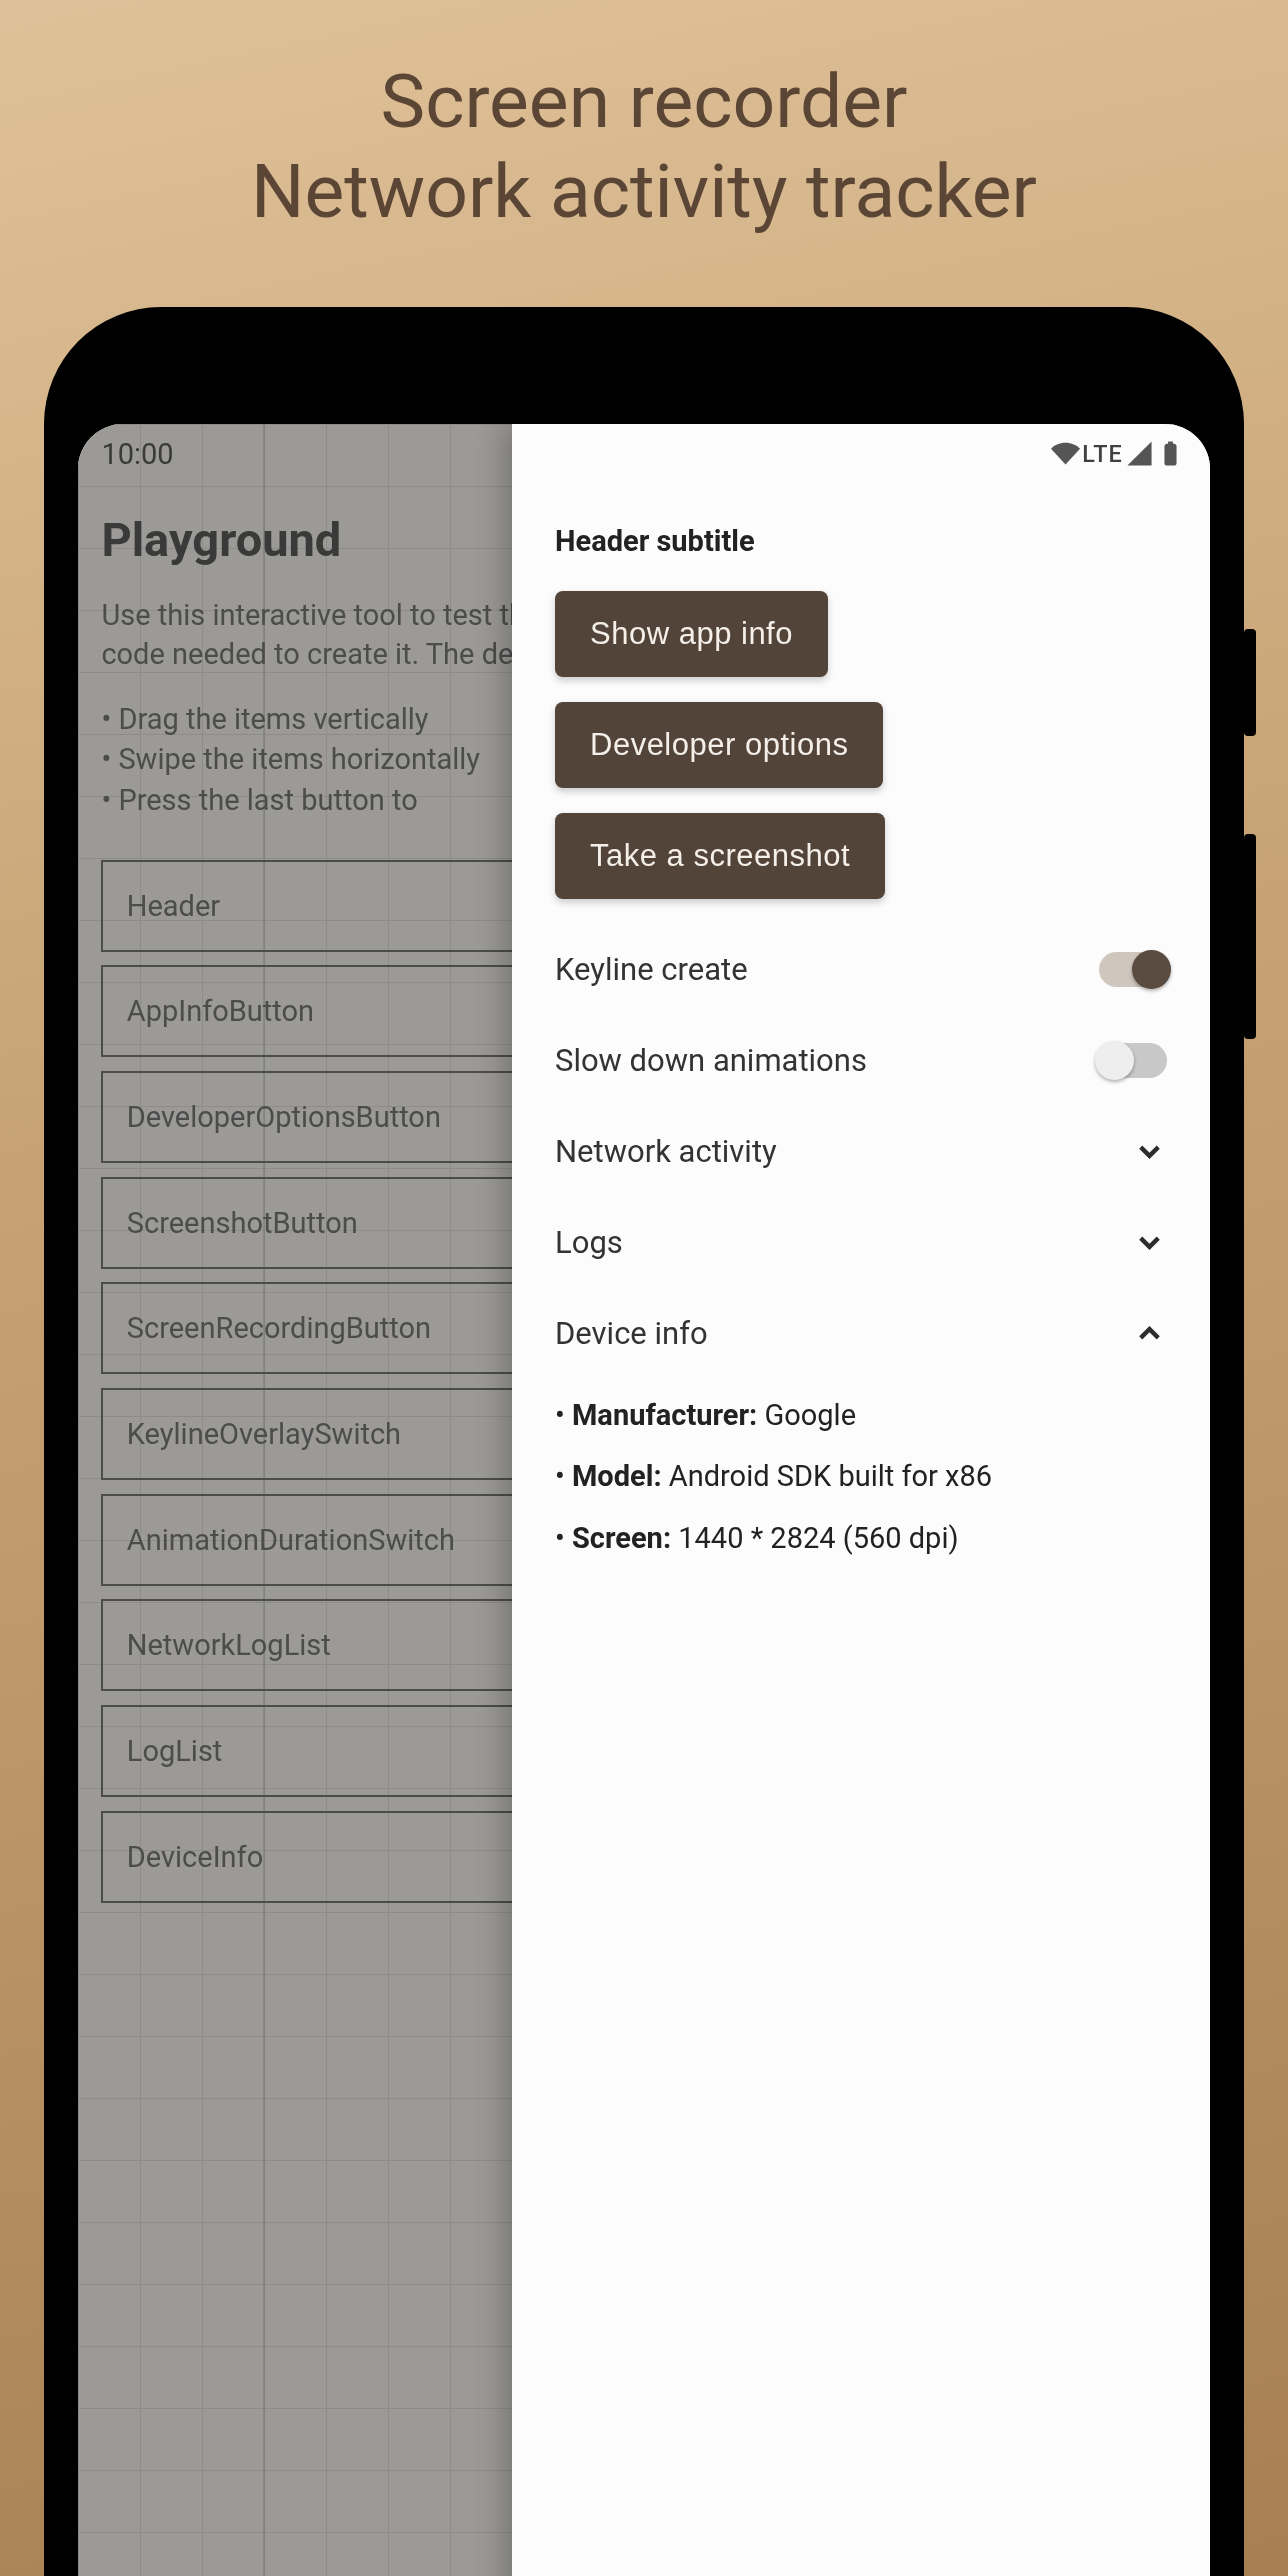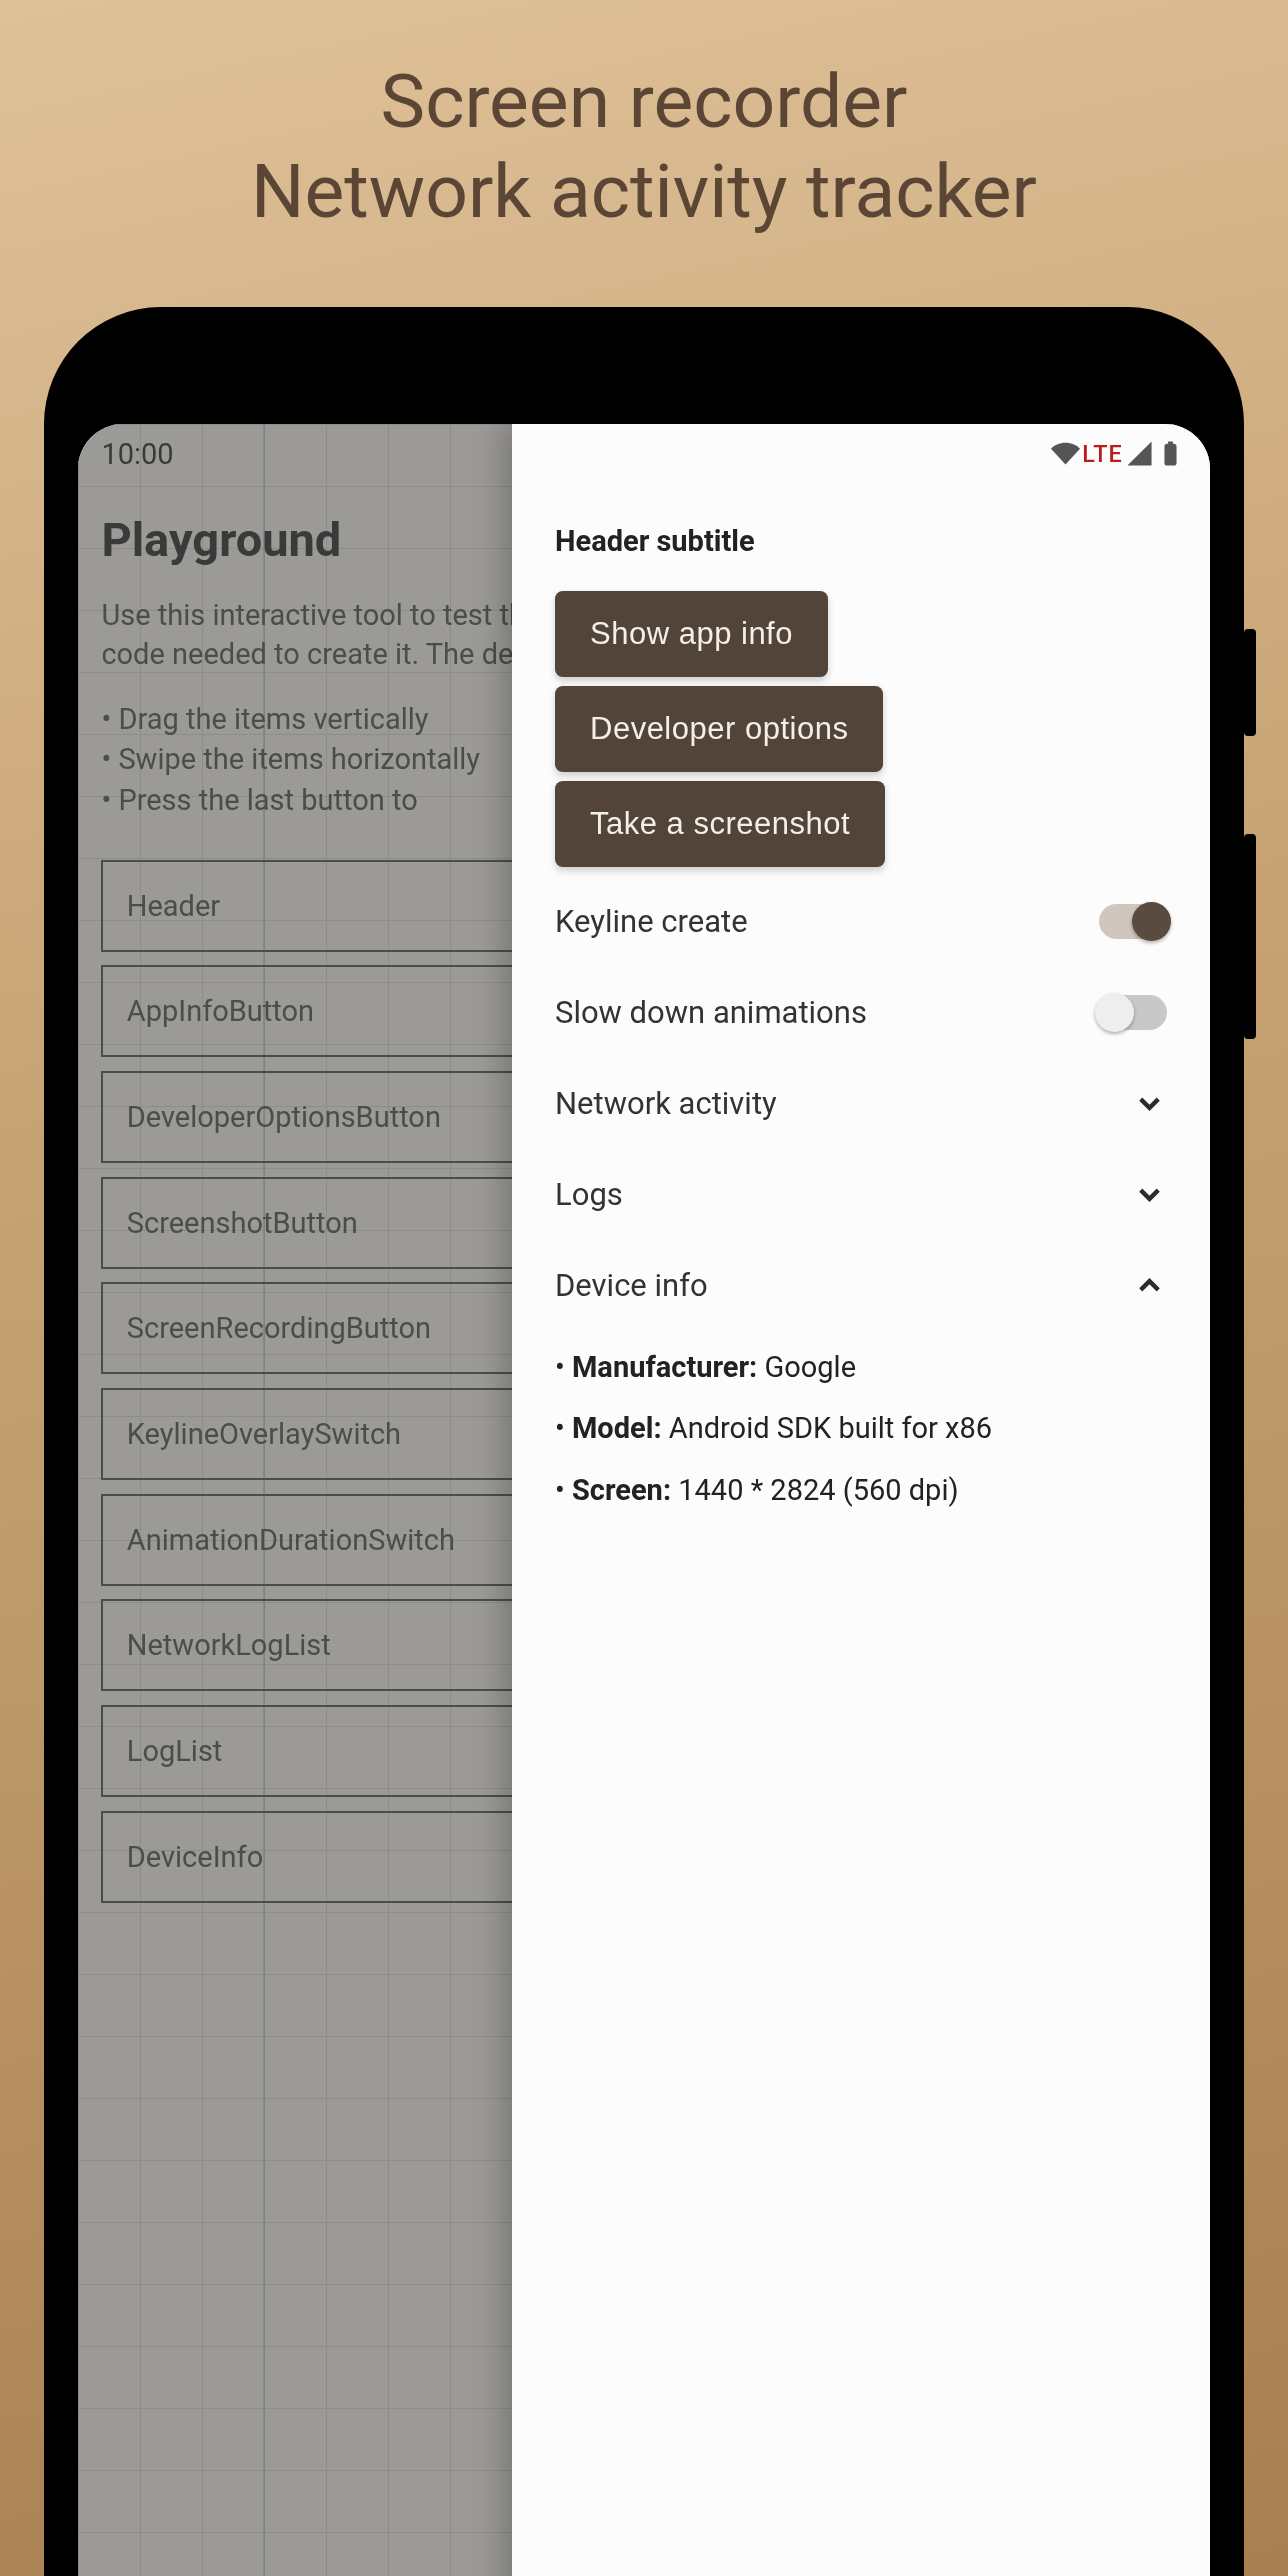--- a/index.html
+++ b/index.html
@@ -59,21 +59,21 @@
     position: absolute; top: 0; left: 0; right: 2px;
     height: 59px;
     display: flex; align-items: center;
     padding: 0 23.4px;
     font-size: 29px;
     color: #3a3a3a;
     z-index: 5;
   }
   .status-time { flex: 0 0 auto; font-weight: 400;}
   .status-spacer { flex: 1; }
-  .status-icons { display:flex; gap:2px; align-items:center; color:#b91c1c;}
+  .status-icons { display:flex; gap:2px; align-items:center; color:#404040;}
   .status-icons svg { width: 29px; height: 29px; display:block; }
   .status-lte { font-size: 23.4px; letter-spacing: 1px; font-weight: 500; }
   .bg-content {
     position: absolute; top: 68px; left: 0; right: 0;
     padding: 19.5px 23.4px;
     color: #4c4c4c;
   }
   .bg-title { font-size: 47px; font-weight: 700; margin-bottom: 29px; color:#3a3a3a;}
   .bg-para { font-size: 29px; line-height: 1.35; margin-bottom: 25px; }
   .bg-list { font-size: 29px; line-height: 1.4; margin-bottom: 39px;}
@@ -99,21 +99,21 @@
   .drawer-header-sub { font-size: 29px; font-weight: 700; color:#222; margin-top: 12px; margin-bottom: 33px;}
   .action-btn {
     display: block;
     background: #53443a;
     color: #f4efe9;
     font-size: 31px;
     font-weight: 500;
     padding: 25px 35px;
     border: none;
     border-radius: 7.8px;
-    margin-bottom: 9px;
+    margin-bottom: 25px;
     letter-spacing: 0.5px;
     cursor: pointer;
     box-shadow: 0 3.9px 7.8px rgba(0,0,0,.18);
     width: fit-content;
   }
   .row {
     display: flex; align-items: center; justify-content: space-between;
     padding: 27px 0;
     font-size: 31px;
     color: #333;

